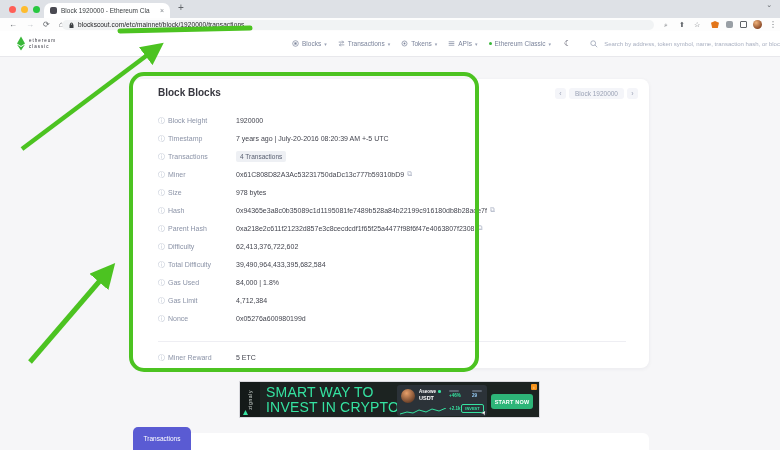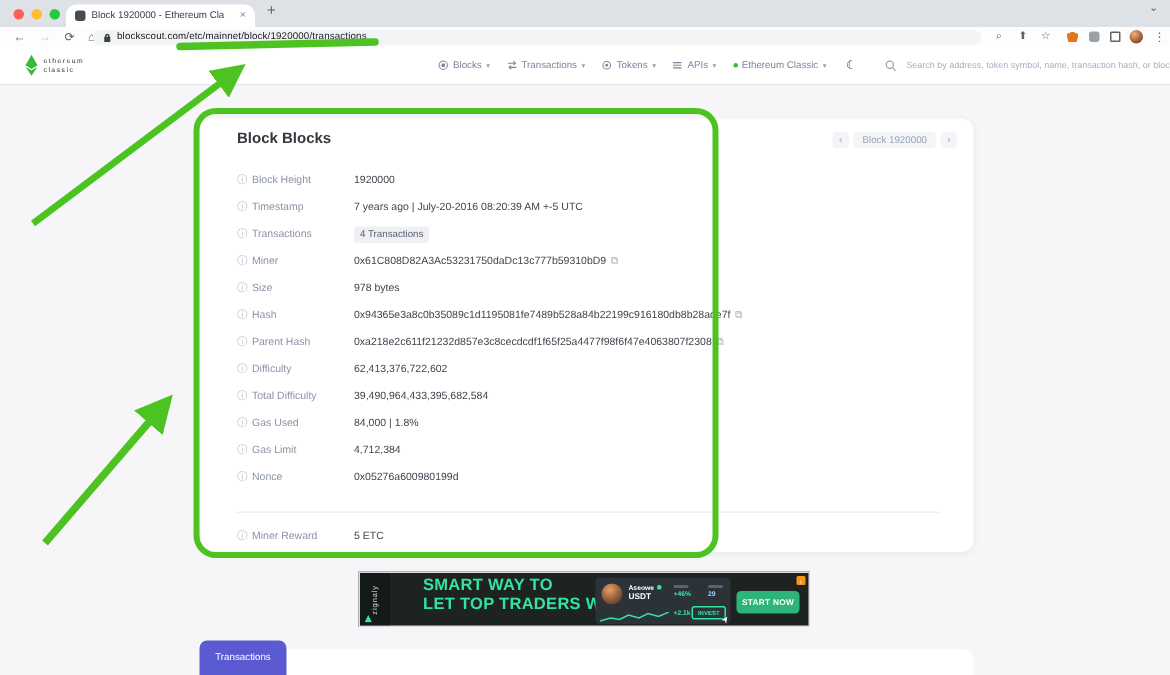--- a/index.html
+++ b/index.html
@@ -59,21 +59,21 @@
   .copyic{font-size:7px;color:#aab1c3;}
   .cdivider{position:absolute;left:25px;top:262px;width:468px;border-top:1px solid #eeeef3;}
   .frow{position:absolute;left:25px;top:269px;width:475px;}
 
   
   .ad{position:absolute;left:239px;top:381px;width:301px;height:37px;background:#1c2321;border:1px solid #d9d9de;overflow:hidden;}
   .adbrand{position:absolute;left:0;top:0;width:20px;height:100%;background:#141a19;display:flex;align-items:center;justify-content:center;}
   .adbrand span{writing-mode:vertical-rl;transform:rotate(180deg);font-size:5px;color:#cfd6d2;letter-spacing:.6px;}
   .adlogo{position:absolute;left:3px;bottom:2px;width:5px;height:5px;background:#35e3a1;clip-path:polygon(0 100%,50% 0,100% 100%);}
   .adhead{position:absolute;left:26px;top:3px;line-height:1.08;}
-  .adhead div{font-size:11px;font-weight:bold;color:#35e3a1;letter-spacing:.2px;margin-left:16px;}
+  .adhead div{font-size:14px;font-weight:normal;color:#35e3a1;letter-spacing:.2px;}
   .adsub{font-size:4.8px;color:#eceff0;letter-spacing:.4px;margin-top:1.5px;}
   .trader{position:absolute;left:157px;top:3px;width:90px;height:31px;background:#2b3238;border-radius:3px;}
   .tavatar{position:absolute;left:4px;top:4px;width:14px;height:14px;border-radius:50%;background:radial-gradient(circle at 40% 30%,#e8a06a,#6b4028 75%);}
   .tname{position:absolute;left:22px;top:4px;font-size:4.5px;font-weight:bold;color:#fff;display:flex;gap:2px;align-items:center;}
   .tdot{width:2.5px;height:2.5px;border-radius:50%;background:#35e3a1;}
   .tcoin{position:absolute;left:22px;top:10px;font-size:5.5px;font-weight:bold;color:#fff;}
   .tstat{position:absolute;top:5px;display:flex;flex-direction:column;gap:1px;}
   .tstat .lbl{width:10px;height:2px;background:#5a6470;border-radius:1px;}
   .tstat .val{font-size:4.5px;font-weight:bold;color:#35e3a1;}
   .tstat .val.blue{color:#9bd3ff;}
@@ -342,20 +342,21 @@
   </div>
   </div>
 
   <div class="ad">
     <div class="adbrand">
       <span>zignaly</span>
       <div class="adlogo"></div>
     </div>
     <div class="adhead">
       <div>SMART WAY TO</div>
+      <div>INVEST IN CRYPTO</div>
       <div class="adsub">LET TOP TRADERS WORK FOR YOU</div>
     </div>
     <div class="trader">
       <div class="tavatar"></div>
       <div class="tname">
           <span>Aseowe</span>
           <span class="tdot"></span>
         </div>
       <div class="tcoin">USDT</div>
       <svg style="position:absolute;left:3px;top:23px;" width="46" height="7" viewBox="0 0 46 7">

